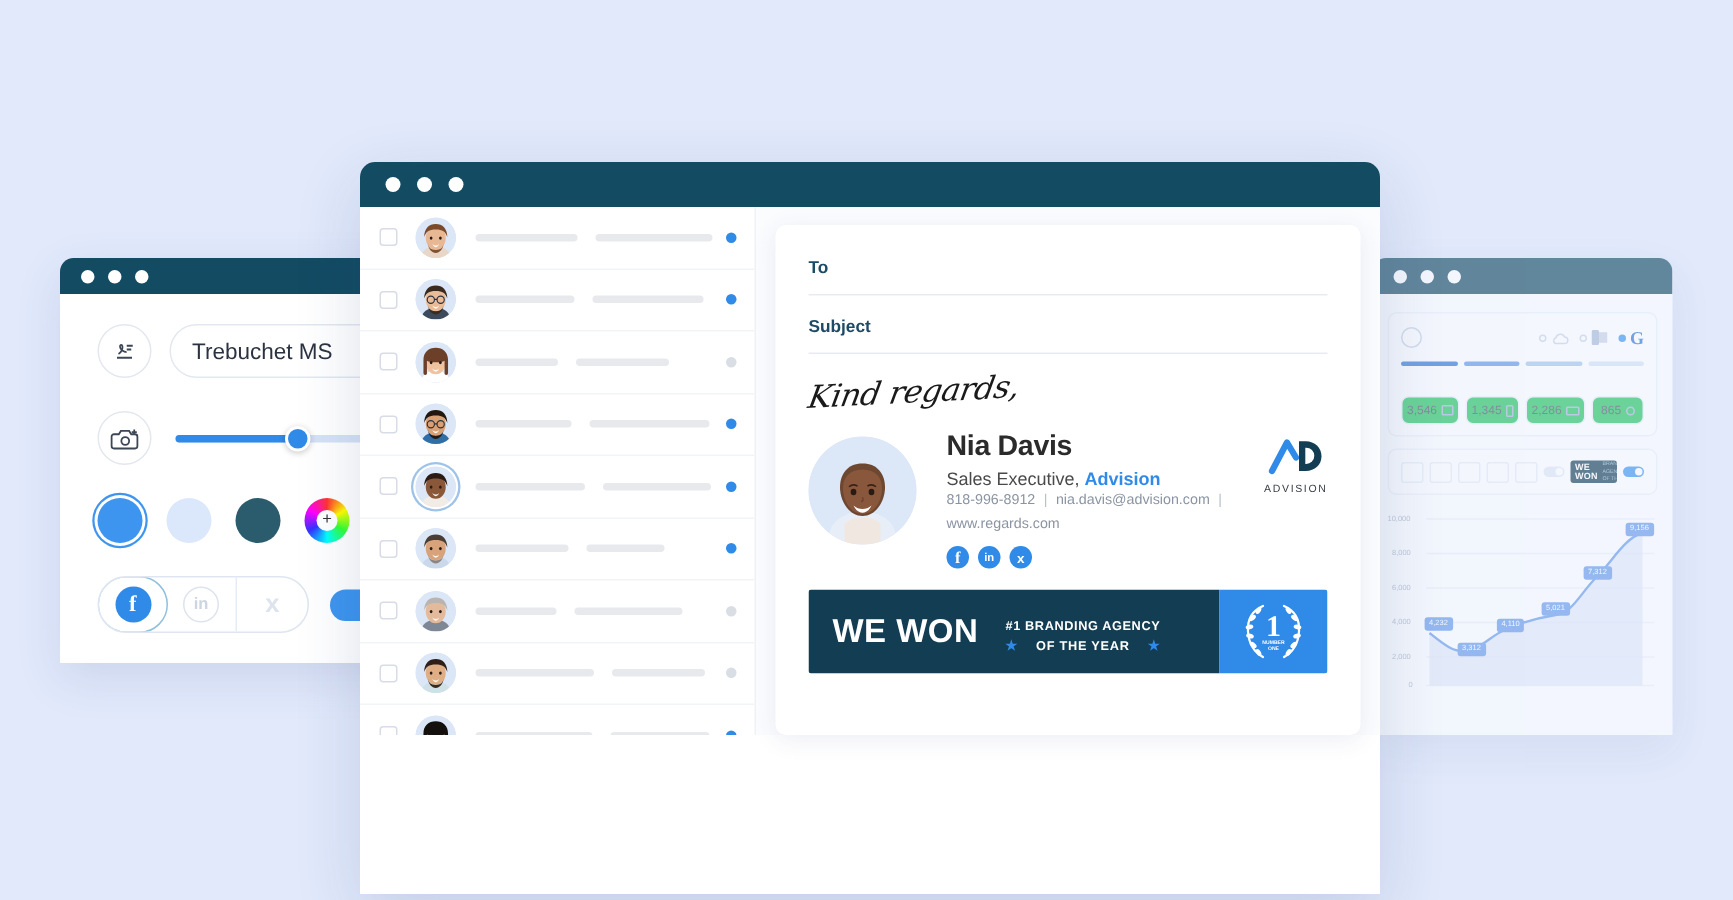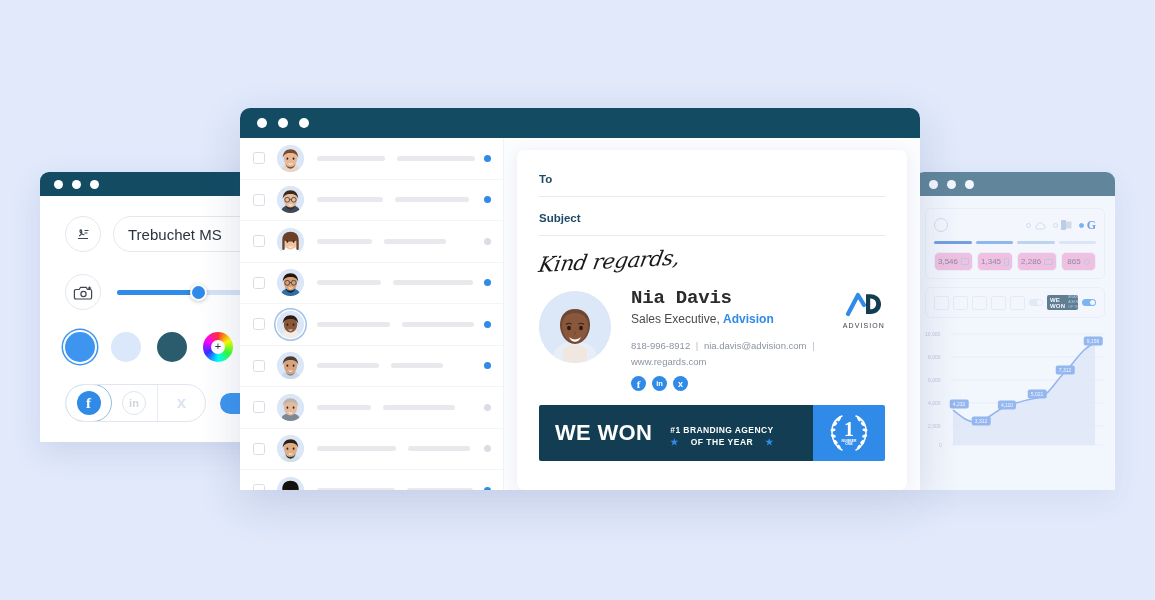--- a/index.html
+++ b/index.html
@@ -109,23 +109,23 @@
   .src-row { display:flex; align-items:center; justify-content:flex-end; gap:7px; height:18px; }
   .globe { width:14px;height:14px;border-radius:50%;border:1.5px solid #c9d4e4; margin-right:auto; }
   .src-item { display:flex; align-items:center; gap:3px; }
   .radio { width:5px;height:5px;border-radius:50%;border:1px solid #cbd5e3; }
   .radio.on { background:#3e95ef; border-color:#3e95ef; }
   .g-letter { color:#2f74d0; font:700 12px "Liberation Serif",serif; }
   .bars { display:flex; gap:4px; margin-top:7px; }
   .bar { height:3px; border-radius:2px; flex:1; }
   .stats { display:flex; gap:4px; margin-top:8px; }
   .stat {
-    flex:1; border:1px solid #eef2f8; border-radius:5px; background:#f9a8d4;
+    flex:1; border:1px solid #eef2f8; border-radius:5px; background:#22c55e;
     padding:4px 3px; display:flex; align-items:center; justify-content:center; gap:3px;
-    font-size:8px; color:#4a5566; white-space:nowrap;
+    font-size:8px; color:#4a5566; white-space:nowrap;margin-top:12px;
   }
   .dev-ico { width:8px;height:7px;border:1px solid #9fb6d6;border-radius:1px; flex:none; }
 
   .tpl-row { display:flex; align-items:center; gap:4px; }
   .tpl { width:15px;height:14px;border-radius:2px;border:1px solid #e7edf6;background:#fff; }
   .mini-toggle { width:14px;height:7px;border-radius:4px;background:#e3e9f2; position:relative; }
   .mini-toggle.on { background:#3e95ef; }
   .mini-toggle::after{content:"";position:absolute;top:1px;right:1px;width:5px;height:5px;border-radius:50%;background:#fff;}
   .mini-banner {
     flex:1; height:15px; background:#123d52; border-radius:2px; display:flex;
@@ -139,21 +139,21 @@
   #chart-wrap svg { display:block; }
   .ylab { position:absolute; left:0; font-size:5px; color:#a9b4c5; }
   .pt-label {
     position:absolute; transform:translate(-50%,-50%);
     background:#6699ea; color:#fff; font-size:5px; line-height:1;
     padding:2px 3px; border-radius:2px; white-space:nowrap;
   }
 
   
   #main-window {
-    position:absolute; left:240px; top:108px; width:680px; height:382px;
+    position:absolute; left:240px; top:108px; width:680px; height:488px;
     background:#fff; border-radius:10px 10px 0 0;
     box-shadow: 0 14px 44px rgba(40,60,120,.16);
     overflow:hidden;
   }
   #main-window .win-bar { height:30px; padding-left:17px; }
   .dot-lg { width:10px;height:10px;border-radius:50%;background:#fff;margin-right:11px; }
   #main-body { display:flex; height:352px; background:#fff; }
 
   
   #mail-list { width:264px; flex:none; border-right:1px solid #f0f2f6; overflow:hidden; }
@@ -186,24 +186,24 @@
   .script {
     margin:17px 0 4px; font-family:"DejaVu Serif", serif;
     font-style:italic; font-size:21px; color:#1a1a1a;
     transform:skewX(-13deg) rotate(-3deg); transform-origin:left center;
     letter-spacing:-.5px;
   }
   .sig-main { display:flex; align-items:flex-start; margin-top:10px; }
   .sig-photo { width:72px;height:72px;border-radius:50%;background:#dce7f8;
                flex:none; overflow:hidden; margin-top:4px; }
   .sig-info { margin-left:20px; flex:1; }
-  .sig-name { font-size:19px; font-weight:700; color:#2b2b2b; letter-spacing:-.2px;font-family:Liberation Mono, monospace; }
+  .sig-name { font-size:19px; font-weight:700; color:#2b2b2b; letter-spacing:-.2px; }
   .sig-role { font-size:12px; color:#4a4a4a; margin-top:3px; }
   .sig-role b { color:#2f8ae8; font-weight:600; }
-  .sig-contact { font-size:9.5px; color:#8b94a2; margin-top:12px; line-height:1.65; }
+  .sig-contact { font-size:9.5px; color:#8b94a2; line-height:1.65; }
   .sig-contact .sep { color:#b8c0cc; margin:0 3px; }
   .soc-row { display:flex; gap:6px; margin-top:7px; }
   .soc { width:15px;height:15px;border-radius:50%;background:#2f8ae8;color:#fff;
          display:flex;align-items:center;justify-content:center; flex:none; }
   .logo-col { text-align:center; margin-left:8px; padding-top:4px; flex:none; }
   .logo-word { font-size:7px; letter-spacing:1.1px; color:#3a3f47; margin-top:1px; }
 
   
   #award {
     margin-top:14px; height:56px; display:flex; border-radius:2px; overflow:hidden;

